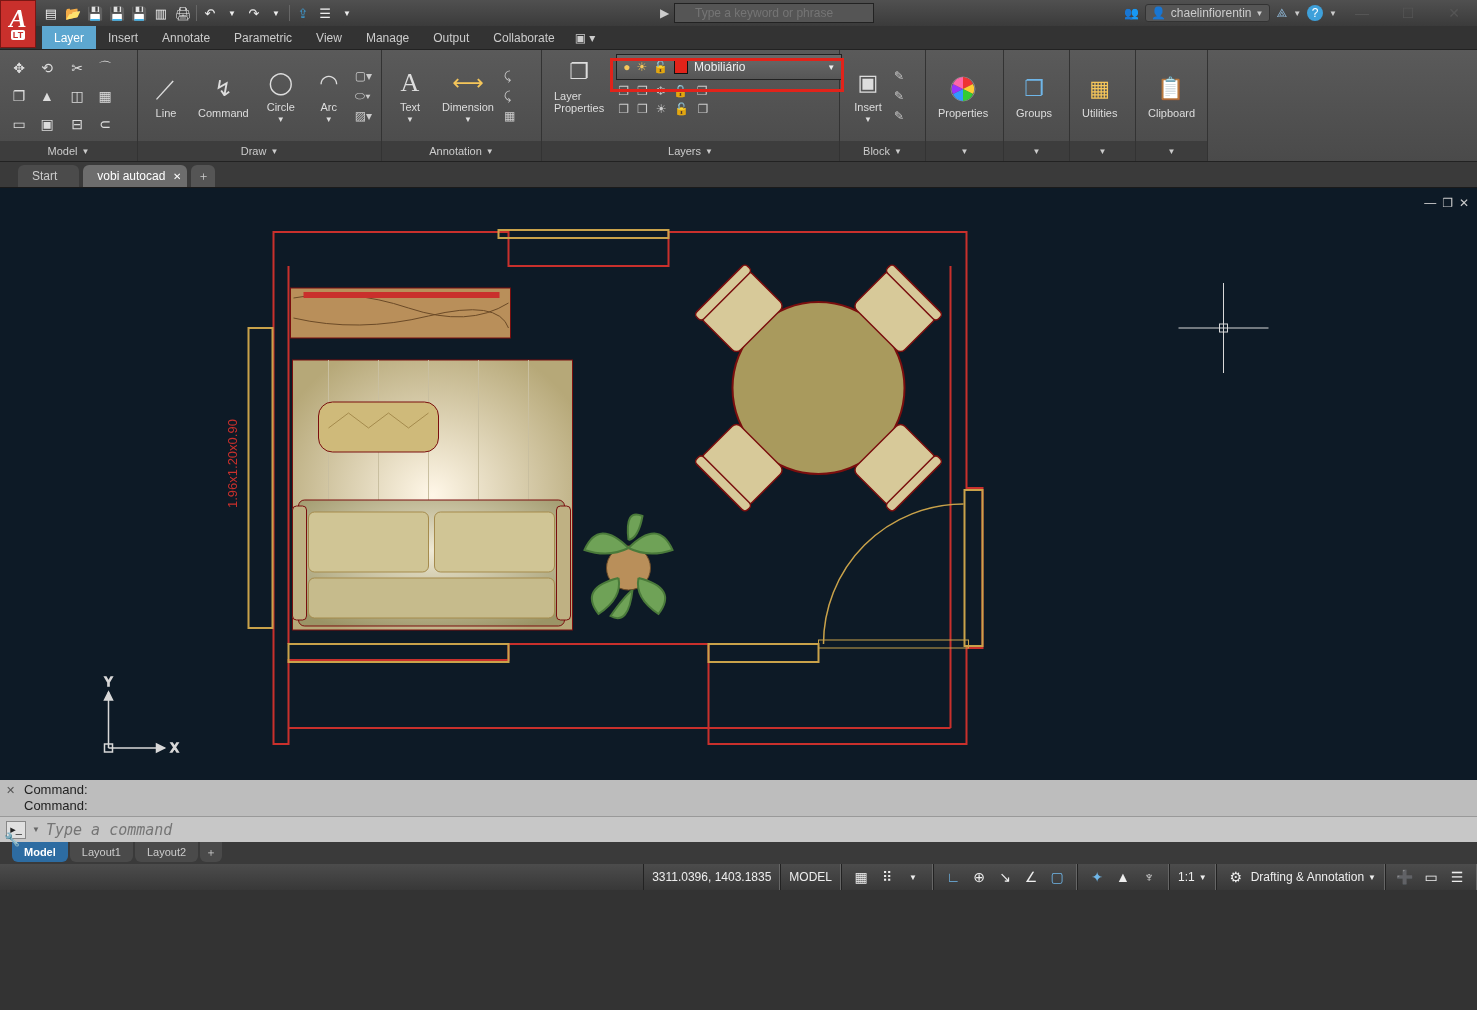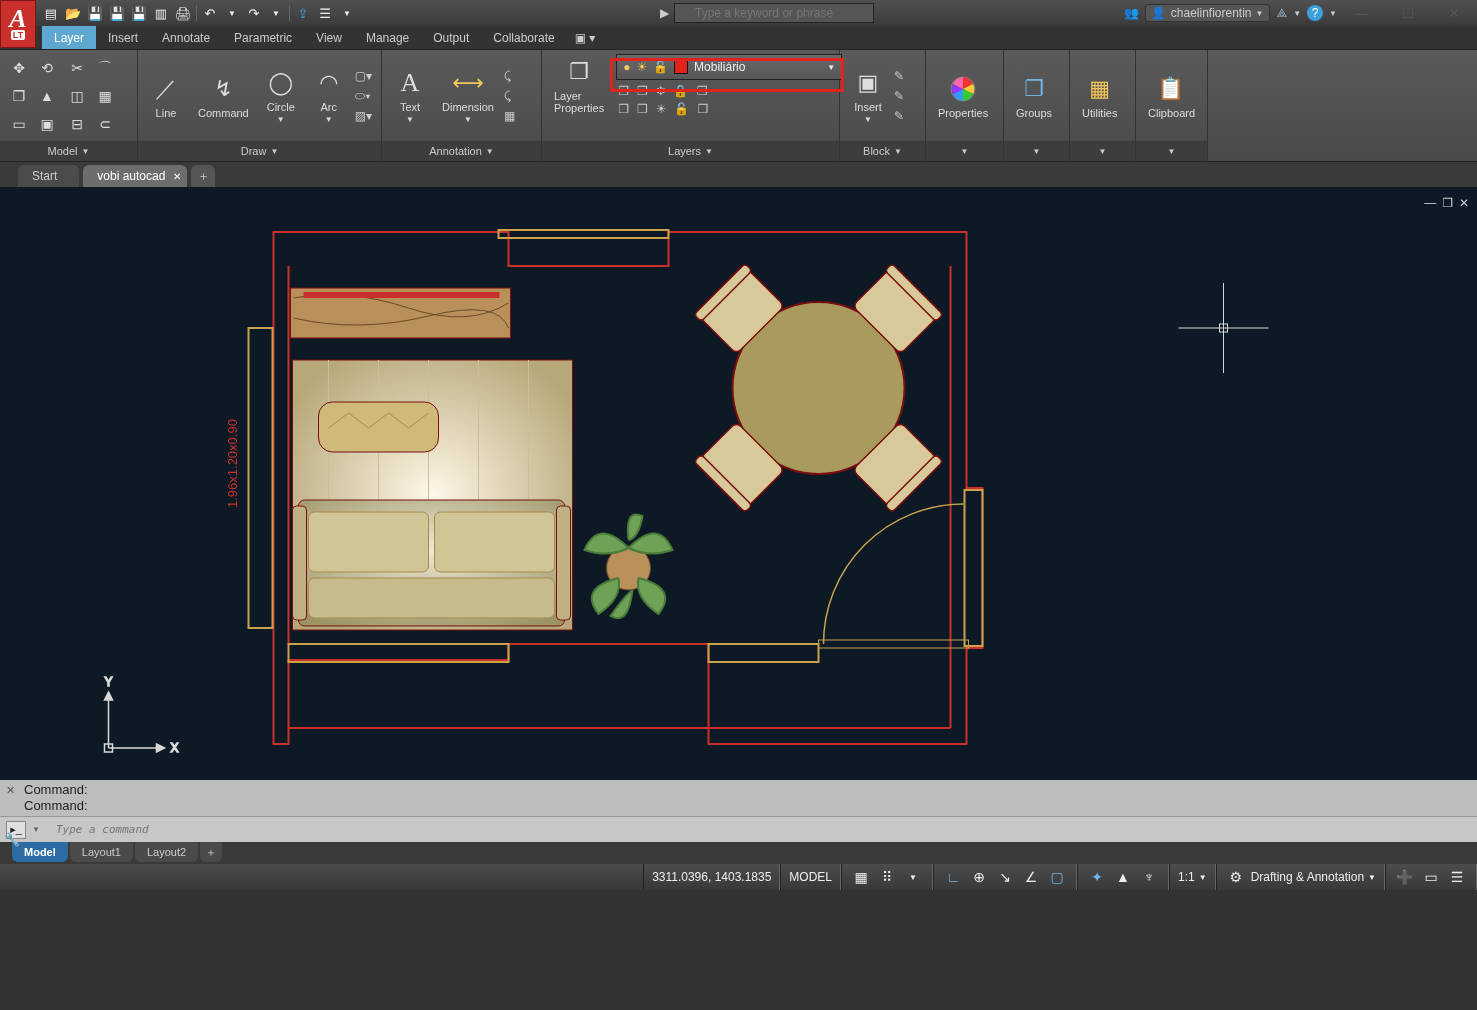--- a/index.html
+++ b/index.html
@@ -45,21 +45,21 @@
   .ftab .x{position:absolute;right:6px;font-size:10px;}
   .ftab.add{width:24px;padding:0;justify-content:center;background:#555;}
   
   .canvas{position:relative;height:592px;background:#0d1a26;}
   .canvas .vp-ctrl{position:absolute;top:8px;right:8px;display:flex;gap:6px;color:#ccc;}
   
   .cmdarea{background:#bdbdbd;color:#222;font-family:Consolas,monospace;font-size:13px;position:relative;}
   .cmdhist{padding:2px 24px;line-height:16px;}
   .cmdhist .x{position:absolute;left:6px;top:2px;font-size:11px;color:#555;}
   .cmdline{display:flex;align-items:center;height:26px;background:#c7c7c7;border-top:1px solid #999;padding:0 6px;gap:6px;}
-  .cmdline input{flex:1;border:none;background:transparent;font-style:italic;color:#1d4ed8;font-family:Consolas,monospace;font-size:11px;outline:none;margin-left:10px;}
+  .cmdline input{flex:1;border:none;background:transparent;font-style:italic;color:#1d4ed8;font-family:Consolas,monospace;font-size:15px;outline:none;}
   .cmdline .cmdicon{width:20px;height:18px;background:#e0e0e0;border:1px solid #888;display:flex;align-items:center;justify-content:center;font-size:11px;}
   
   .layouttabs{height:22px;background:#3a3a3a;display:flex;align-items:flex-start;padding-left:12px;gap:2px;}
   .ltab{height:20px;padding:0 12px;background:#4a4a4a;color:#ccc;border-radius:0 0 6px 6px;display:flex;align-items:center;font-size:11px;}
   .ltab.active{background:#2d6ca2;color:#fff;font-weight:bold;}
   .ltab.add{width:22px;padding:0;justify-content:center;}
   
   .statusbar{height:26px;background:linear-gradient(#4c4c4c,#383838);display:flex;align-items:center;color:#eee;font-size:12px;}
   .statusbar .seg{padding:0 8px;border-left:1px solid #222;border-right:1px solid #666;height:100%;display:flex;align-items:center;gap:4px;}
   .statusbar .sicon{width:22px;display:flex;justify-content:center;font-size:14px;}

